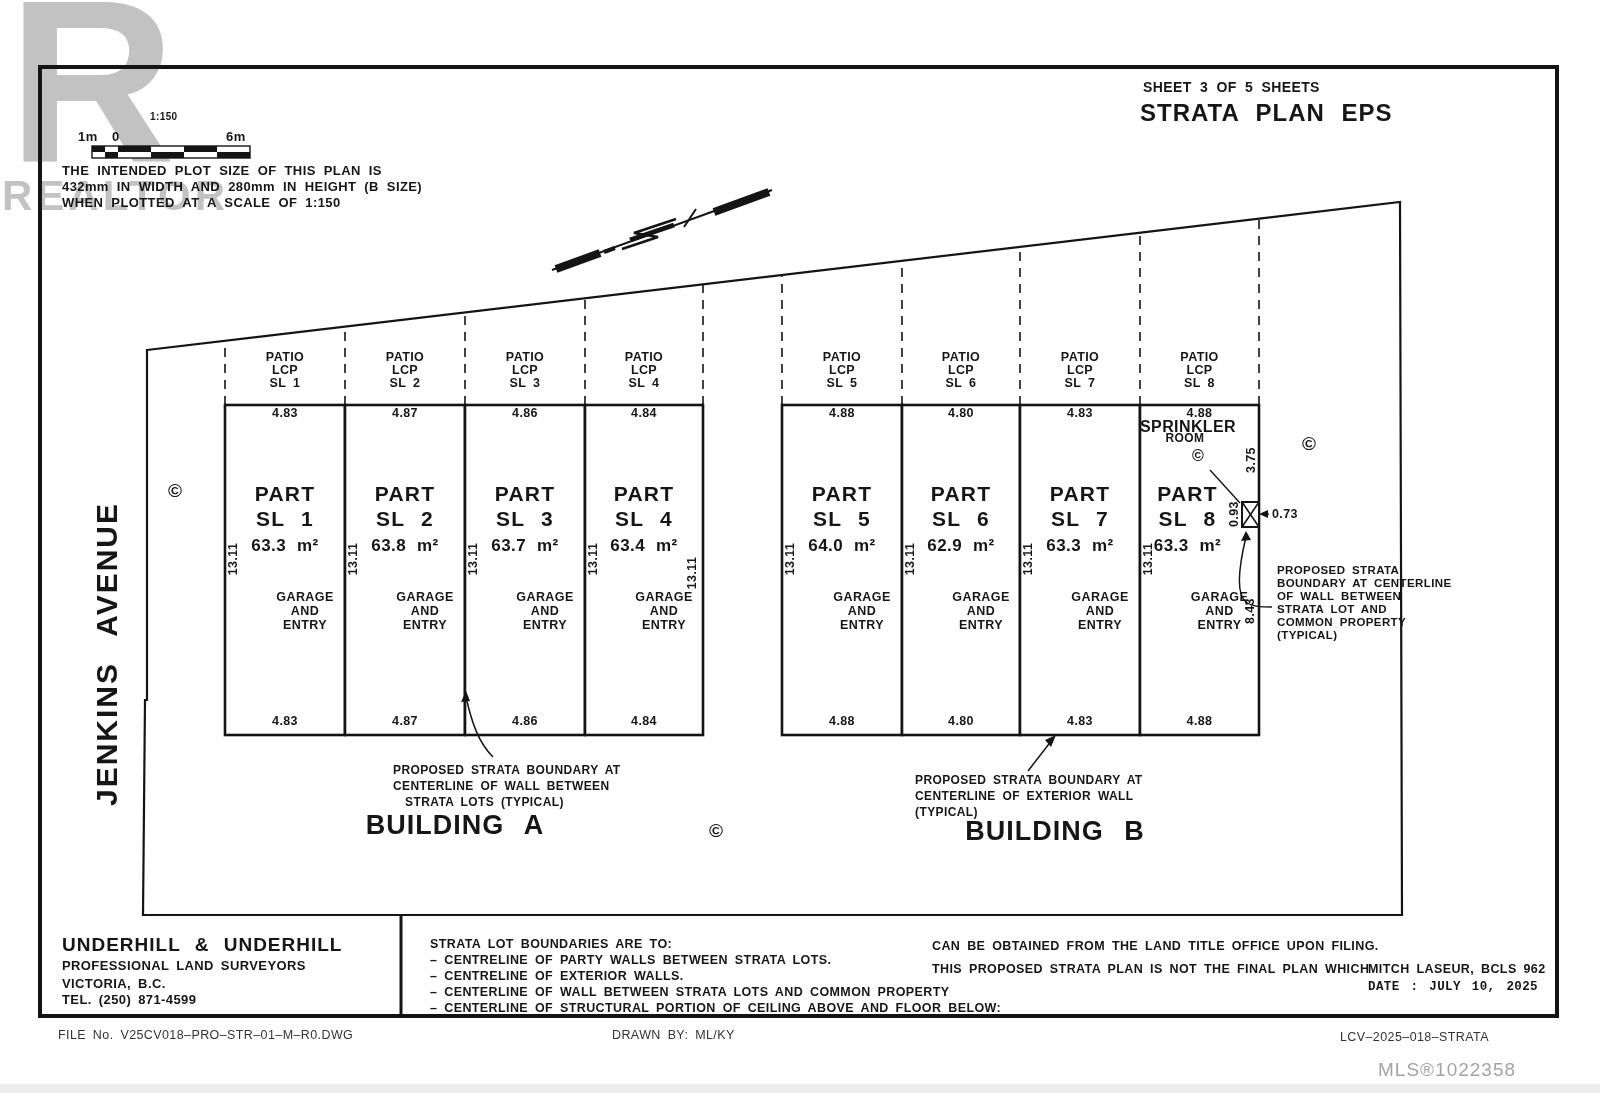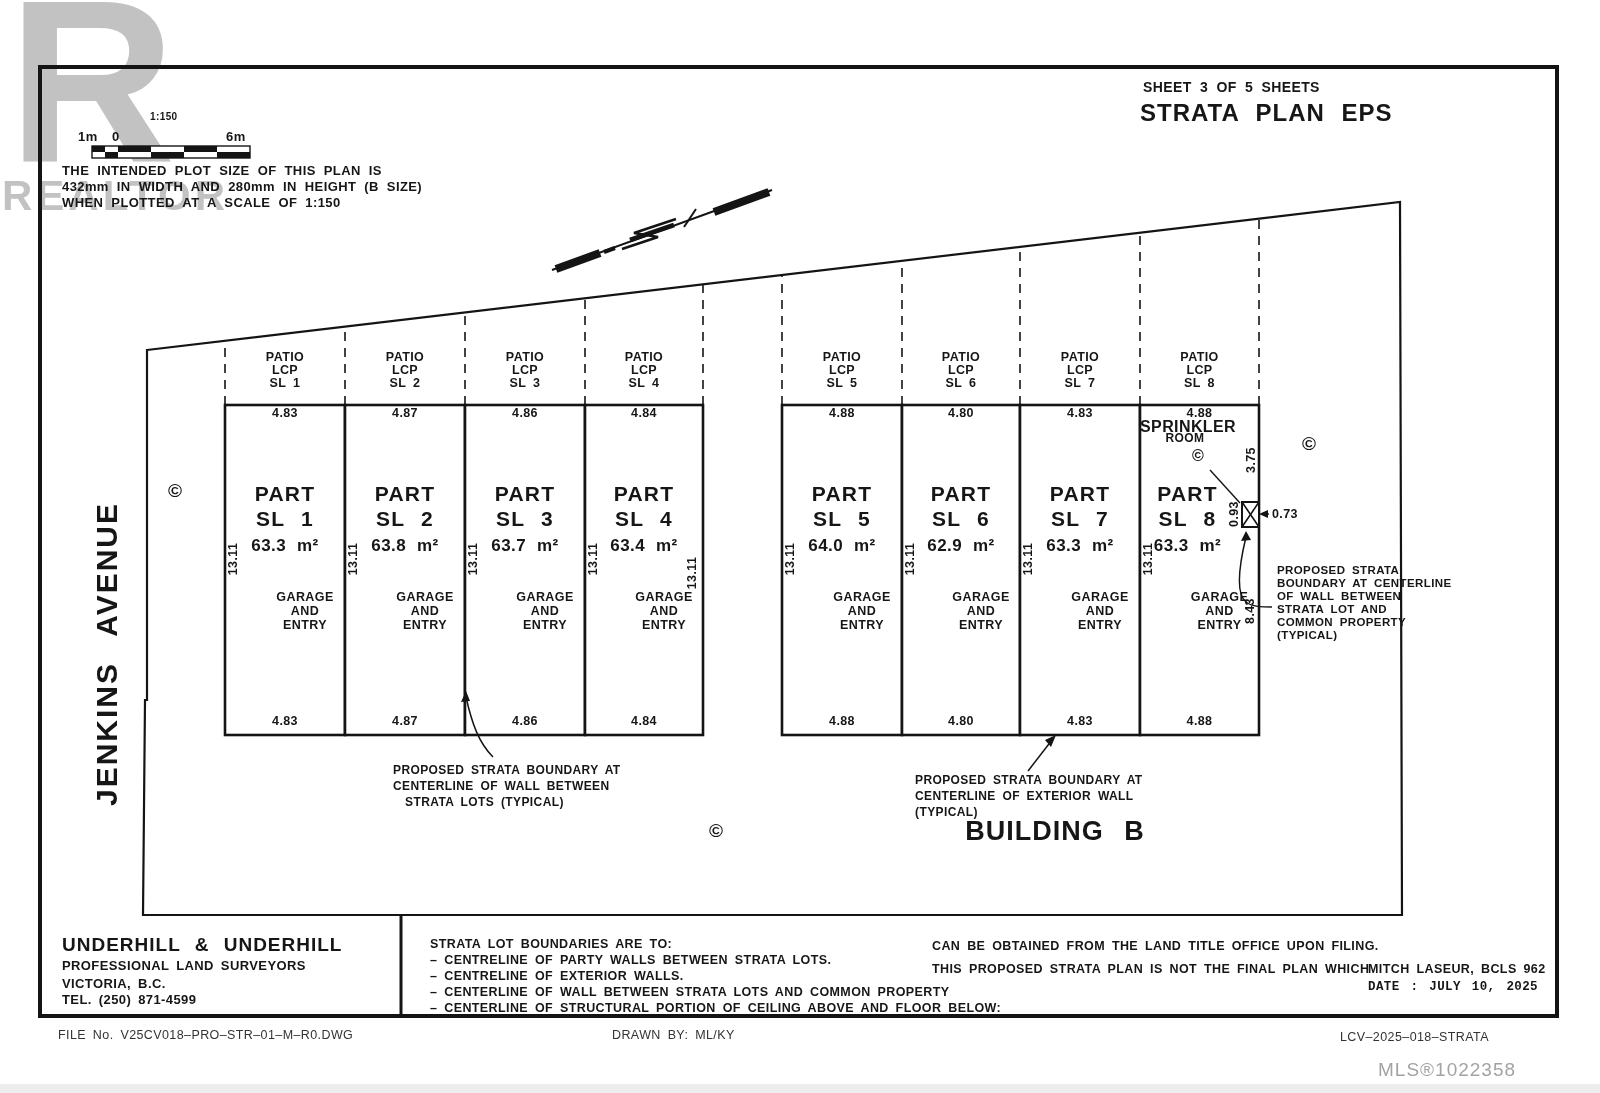--- a/index.html
+++ b/index.html
@@ -250,20 +250,21 @@
   <div class="abs t" style="left:1192px;top:447px;font-size:16px;">©</div>
   <div class="abs t dim ctr rot" style="left:1229px;top:453px;width:44px">3.75</div>
   <div class="abs t dim ctr rot" style="left:1212px;top:507px;width:44px">0.93</div>
   <div class="abs t dim" style="left:1272px;top:507px;">0.73</div>
   <div class="abs t dim ctr rot" style="left:1228px;top:604px;width:44px">8.43</div>
 
   <div class="abs t cp" style="left:168px;top:480px;">©</div>
   <div class="abs t cp" style="left:709px;top:820px;">©</div>
   <div class="abs t cp" style="left:1302px;top:433px;">©</div>
 
+  <div class="abs t bigname ctr" style="left:340px;top:810px;width:230px;">BUILDING A</div>
   <div class="abs t bigname ctr" style="left:940px;top:816px;width:230px;">BUILDING B</div>
 
   <div class="abs t ann" style="left:393px;top:762px;">PROPOSED STRATA BOUNDARY AT</div>
   <div class="abs t ann" style="left:393px;top:778px;">CENTERLINE OF WALL BETWEEN</div>
   <div class="abs t ann" style="left:393px;top:794px;margin-left:12px;">STRATA LOTS (TYPICAL)</div>
 
   <div class="abs t ann" style="left:915px;top:772px;">PROPOSED STRATA BOUNDARY AT</div>
   <div class="abs t ann" style="left:915px;top:788px;">CENTERLINE OF EXTERIOR WALL</div>
   <div class="abs t ann" style="left:915px;top:804px;">(TYPICAL)</div>
 

